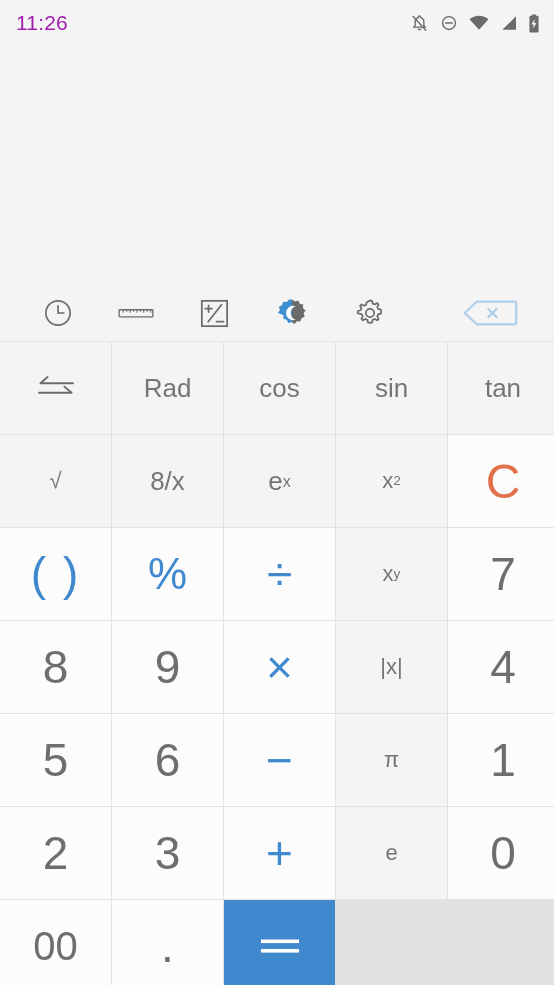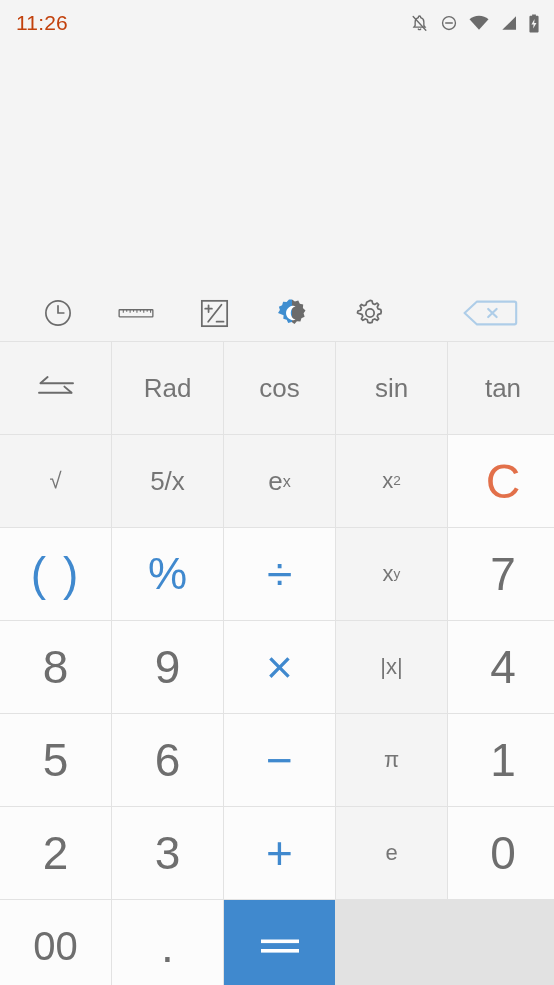--- a/index.html
+++ b/index.html
@@ -29,21 +29,21 @@
     flex: 0 0 46px;
     display: flex;
     align-items: center;
     justify-content: space-between;
     padding: 0 14px 0 16px;
     box-sizing: border-box;
     background: #f4f4f4;
   }
   .status-clock {
     font-size: 21px;
-    color: #c2410c;
+    color: #a21caf;
     letter-spacing: .2px;
     font-family: "Liberation Sans", sans-serif;
   }
   .status-icons {
     display: flex;
     align-items: center;
     gap: 11px;
   }
   .status-icons svg { display: block; }
 
@@ -299,21 +299,21 @@
           <path d="M27.4 11.6l7.2 6.2"></path>
         </svg>
       </span>
     </div>
     <div class="key sci">Rad</div>
     <div class="key sci">cos</div>
     <div class="key sci">sin</div>
     <div class="key sci">tan</div>
 
     <div class="key fn">√</div>
-    <div class="key sci">5/x</div>
+    <div class="key sci">8/x</div>
     <div class="key sci">
         <span>e</span>
         <span class="sup">x</span>
       </div>
 
     <div class="key fn">
         <span>x</span>
         <span class="sup">2</span>
       </div>
     <div class="key clear">C</div>

